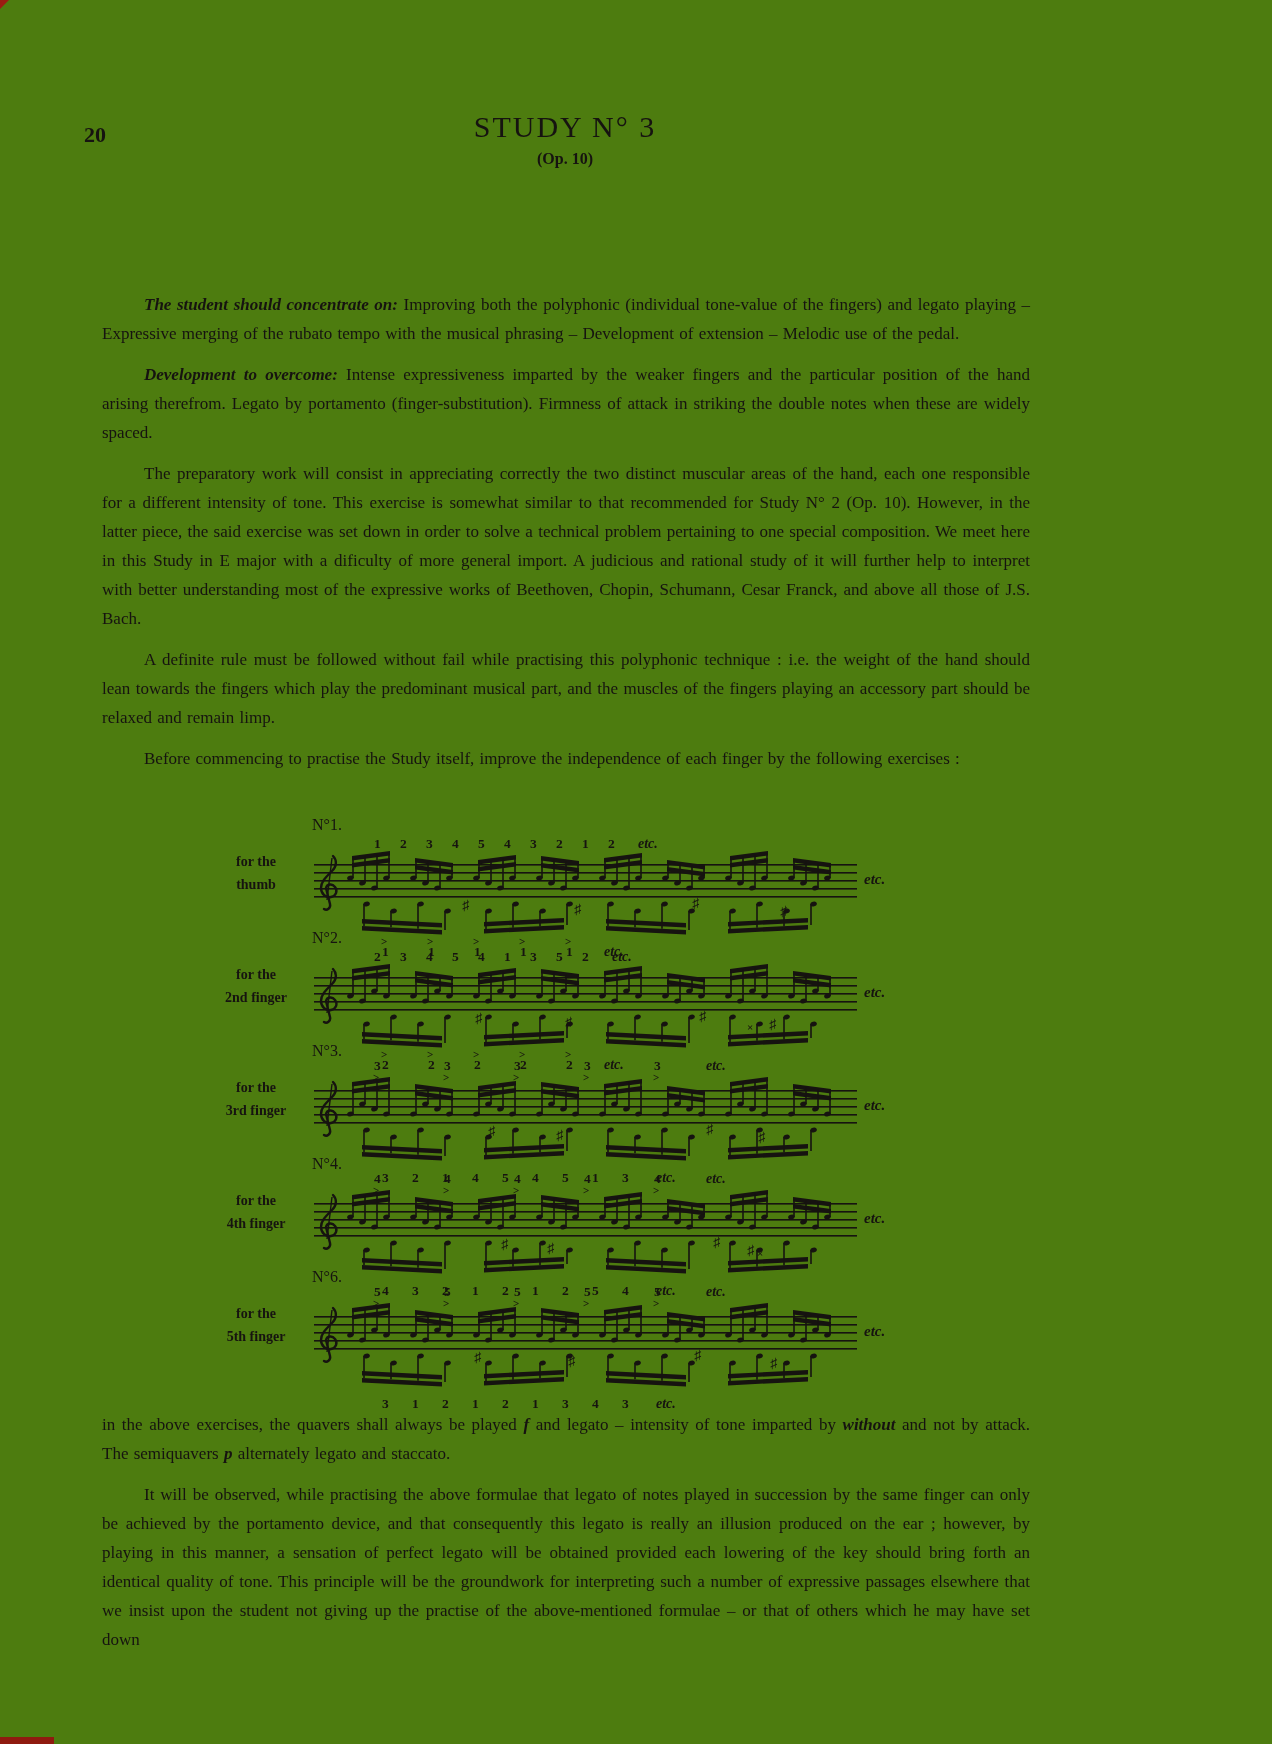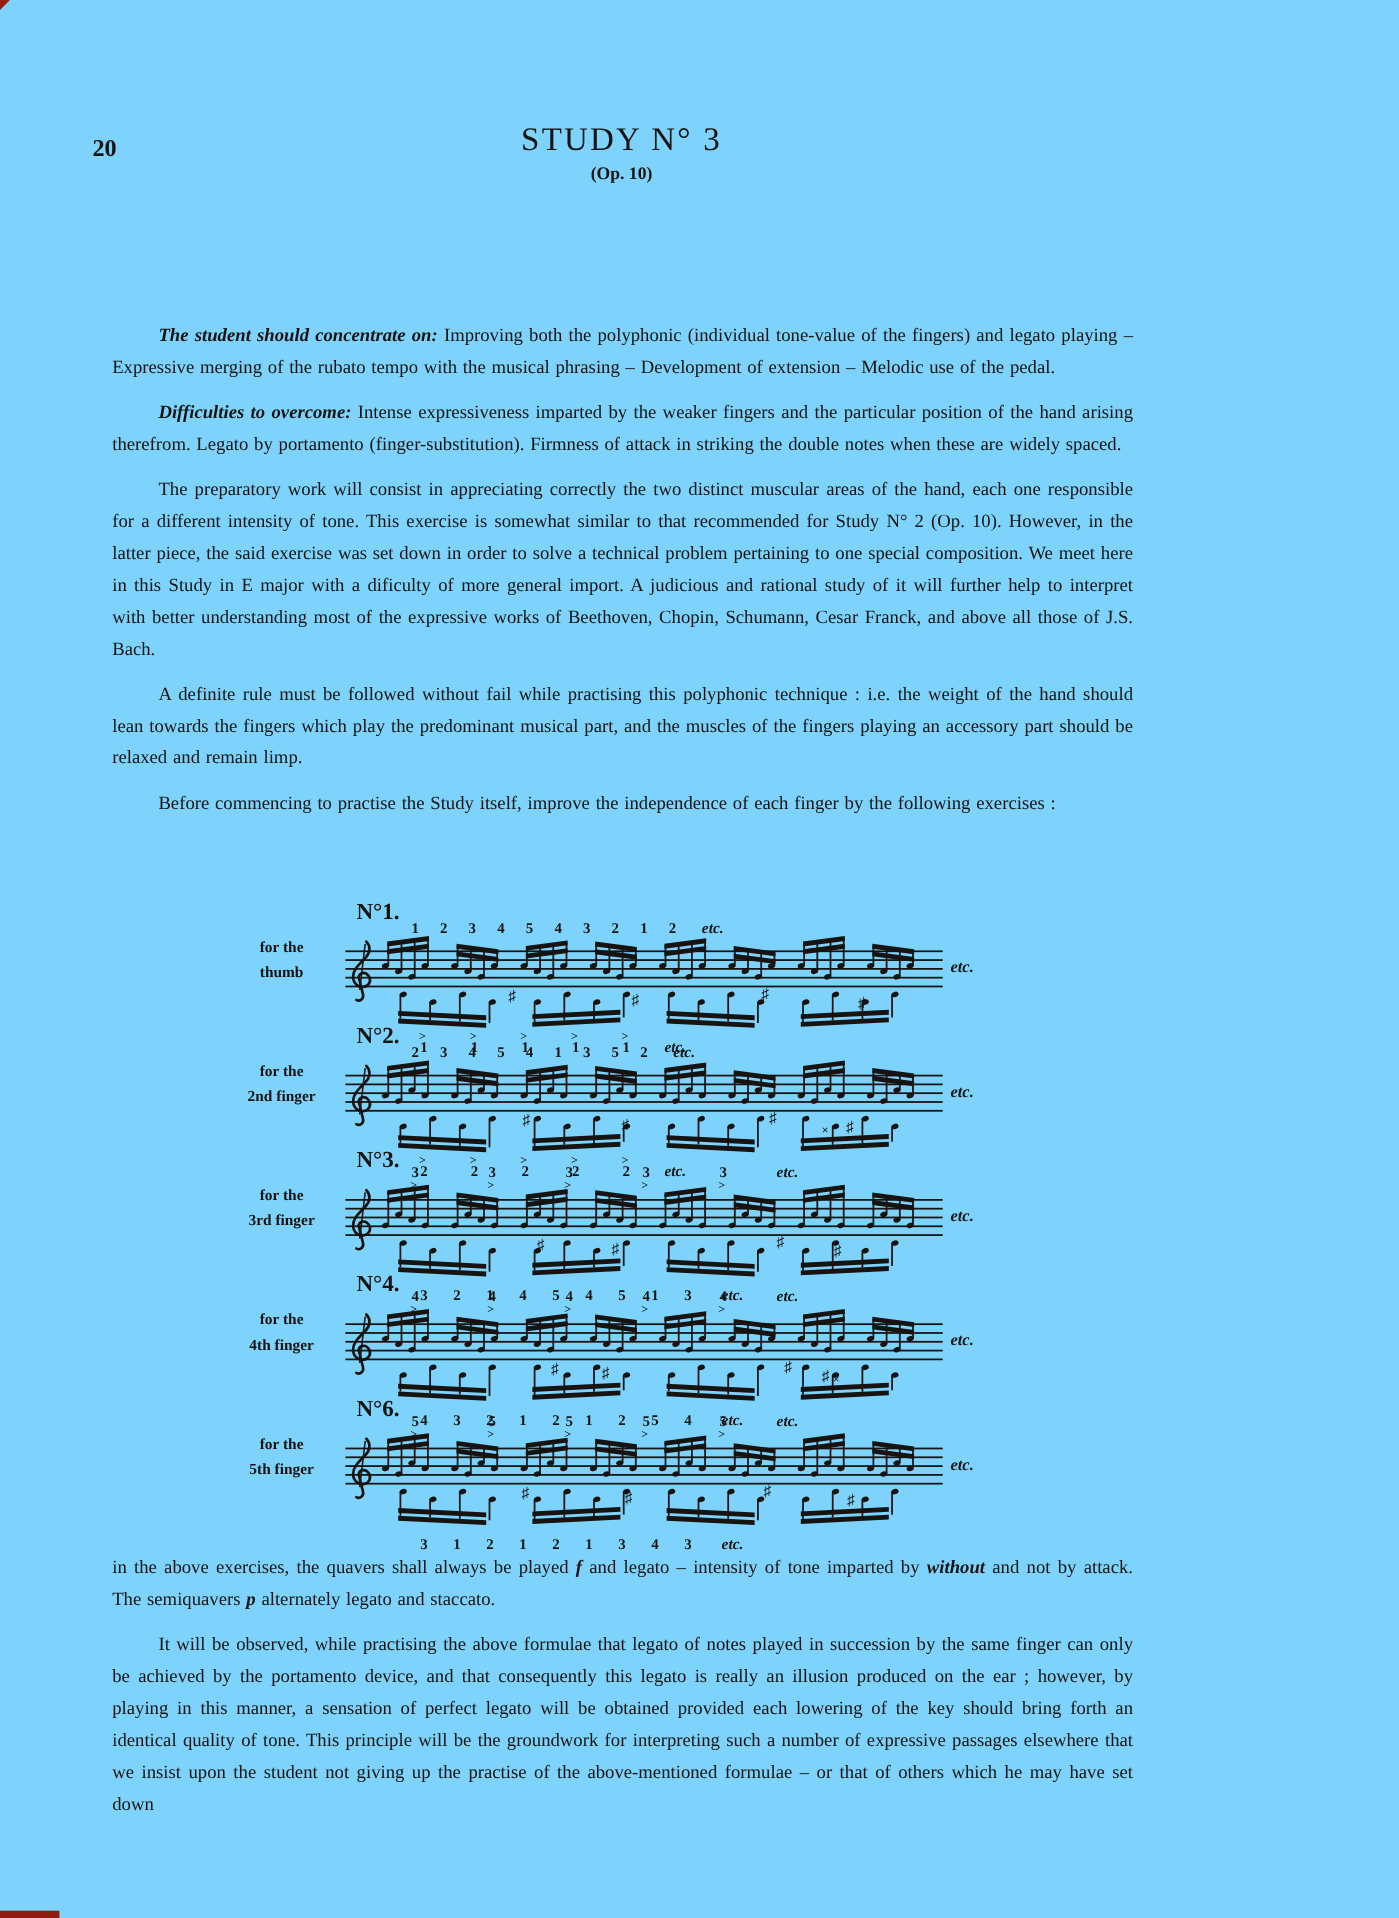--- a/index.html
+++ b/index.html
@@ -1,18 +1,18 @@
 <!DOCTYPE html>
 <html><head>
 <meta charset="utf-8">
 <style>
   html,body { margin:0; padding:0; background:#d8d6d0; }
   .page {
     position:relative; width:1272px; height:1744px; margin:0 auto;
-    background:#7dd3fc; color:#161310; overflow:hidden;
+    background:#4d7c0f; color:#161310; overflow:hidden;
     font-family:"Liberation Serif", serif;
   }
   
   .pagenum { position:absolute; left:84px; top:122px; font-size:22px; font-weight:700; }
   .title-block { position:absolute; left:0; top:110px; width:1130px; text-align:center; }
   .title { font-size:30px; font-weight:400; letter-spacing:2px; }
   .subtitle { font-size:16px; font-weight:700; margin-top:6px; }
   
   .text-block { position:absolute; left:90px; width:952px; }
   #paragraphs { top:278px; }
@@ -21,21 +21,21 @@
           word-spacing:1px; }
   .para.noindent { text-indent:0; }
   .lead { font-style:italic; font-weight:600; }
   .bi { font-style:italic; font-weight:700; }
   
   #music { position:absolute; top:820px; left:200px; }
   .ex-row { display:flex; align-items:flex-start; height:113px; }
   .ex-label { width:112px; text-align:center; font-size:14px; line-height:23px; padding-top:30px;
               font-weight:600; }
   .staff-wrap { position:relative; width:600px; }
-  .ex-num { position:absolute; left:12px; top:-4px; font-weight:700; font-size:21px; z-index:2; }
+  .ex-num { position:absolute; left:0; top:-4px; font-weight:400; font-size:16px; z-index:2; }
   svg.staff { display:block; width:600px; height:140px; overflow:visible; }
   
   .artifact-tl { position:absolute; left:0; top:0; width:0; height:0;
                  border-top:9px solid #9b1c12; border-right:9px solid transparent; }
   .artifact-bl { position:absolute; left:0; top:1737px; width:54px; height:7px; background:#8f1a10; }
 </style>
 </head>
 <body>
 
 <div class="page">
@@ -43,21 +43,21 @@
   <div class="artifact-bl"></div>
 
   <div class="pagenum">20</div>
   <div class="title-block">
     <div class="title">STUDY N° 3</div>
     <div class="subtitle">(Op. 10)</div>
   </div>
 
   <div id="paragraphs" class="text-block">
       <p class="para"><span class="lead">The student should concentrate on: </span><span>Improving both the polyphonic (individual tone-value of the fingers) and legato playing – Expressive merging of the rubato tempo with the musical phrasing – Development of extension – Melodic use of the pedal.</span></p>
-      <p class="para"><span class="lead">Difficulties to overcome: </span><span>Intense expressiveness imparted by the weaker fingers and the particular position of the hand arising therefrom. Legato by portamento (finger-substitution). Firmness of attack in striking the double notes when these are widely spaced.</span></p>
+      <p class="para"><span class="lead">Development to overcome: </span><span>Intense expressiveness imparted by the weaker fingers and the particular position of the hand arising therefrom. Legato by portamento (finger-substitution). Firmness of attack in striking the double notes when these are widely spaced.</span></p>
       <p class="para"><span>The preparatory work will consist in appreciating correctly the two distinct muscular areas of the hand, each one responsible for a different intensity of tone. This exercise is somewhat similar to that recommended for Study N° 2 (Op. 10). However, in the latter piece, the said exercise was set down in order to solve a technical problem pertaining to one special composition. We meet here in this Study in E major with a dificulty of more general import. A judicious and rational study of it will further help to interpret with better understanding most of the expressive works of Beethoven, Chopin, Schumann, Cesar Franck, and above all those of J.S. Bach.</span></p>
       <p class="para"><span>A definite rule must be followed without fail while practising this polyphonic technique : i.e. the weight of the hand should lean towards the fingers which play the predominant musical part, and the muscles of the fingers playing an accessory part should be relaxed and remain limp.</span></p>
       <p class="para"><span>Before commencing to practise the Study itself, improve the independence of each finger by the following exercises :</span></p>
     </div>
   <div id="music">
       <div class="ex-row">
         <div class="ex-label">
           <div>for the</div>
           <div>thumb</div>
         </div>

